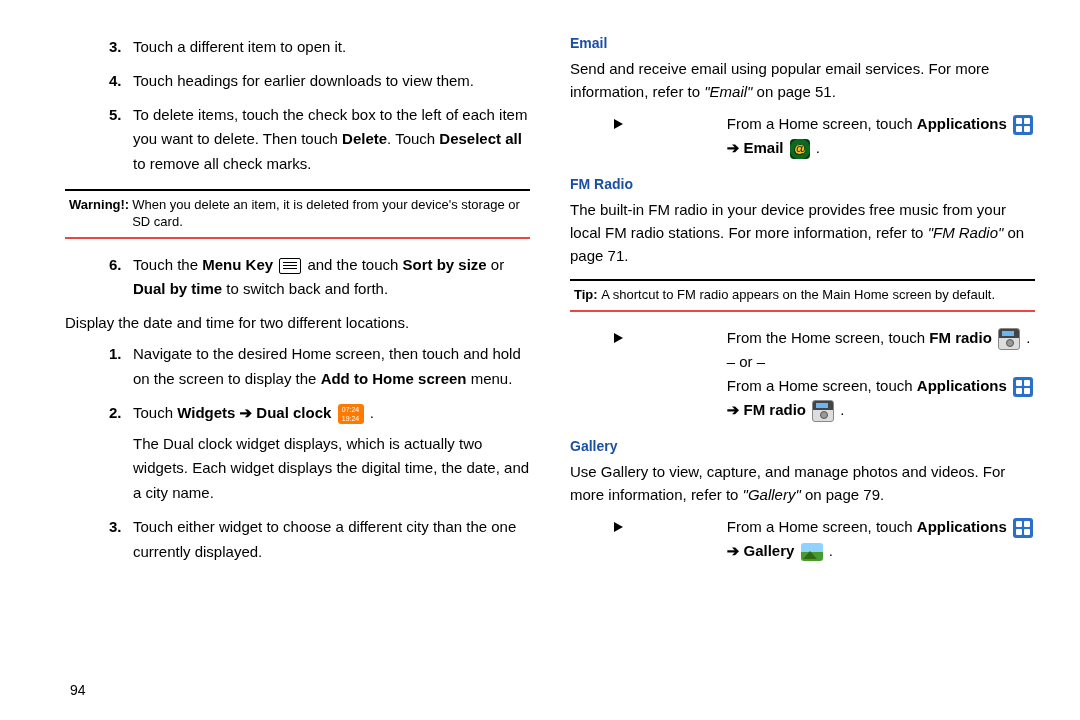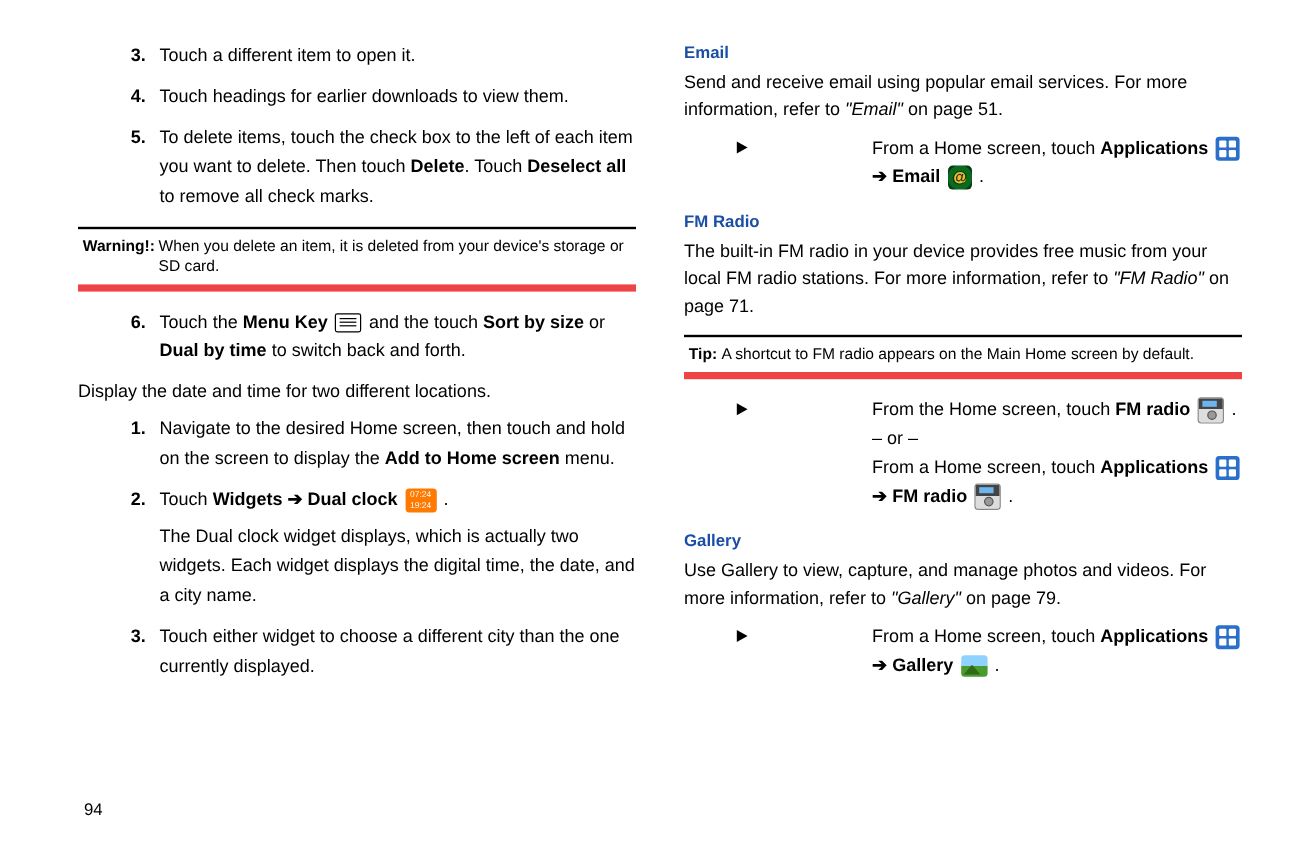--- a/index.html
+++ b/index.html
@@ -36,21 +36,21 @@
     flex-shrink: 0;
   }
   .ol-body {
     flex: 1;
   }
   .indent {
     padding-left: 44px;
   }
   .warn-box, .tip-box {
     border-top: 2px solid #000;
-    border-bottom: 6px solid #ef4444;
+    border-bottom: 2px solid #ef4444;
     padding: 6px 4px;
     margin: 12px 0 14px 0;
     font-size: 13px;
     line-height: 1.3;
   }
   .warn-hang {
     display: flex;
   }
   .warn-label {
     font-weight: bold;
@@ -159,21 +159,21 @@
   .ic-gallery::before{
     content:""; position:absolute; left:2px; bottom:2px;
     width:0; height:0;
     border-left:7px solid transparent;
     border-right:7px solid transparent;
     border-bottom:8px solid #2e6b14;
   }
   .pagenum {
     position: absolute;
     left: 70px;
-    bottom: 38px;
+    bottom: 22px;
     font-size: 14px;
   }
   .bullet-step {
     display:flex;
     margin-bottom:6px;
     line-height:1.6;
   }
   .bullet-step .mark {
     min-width: 24px;
     flex-shrink:0;

